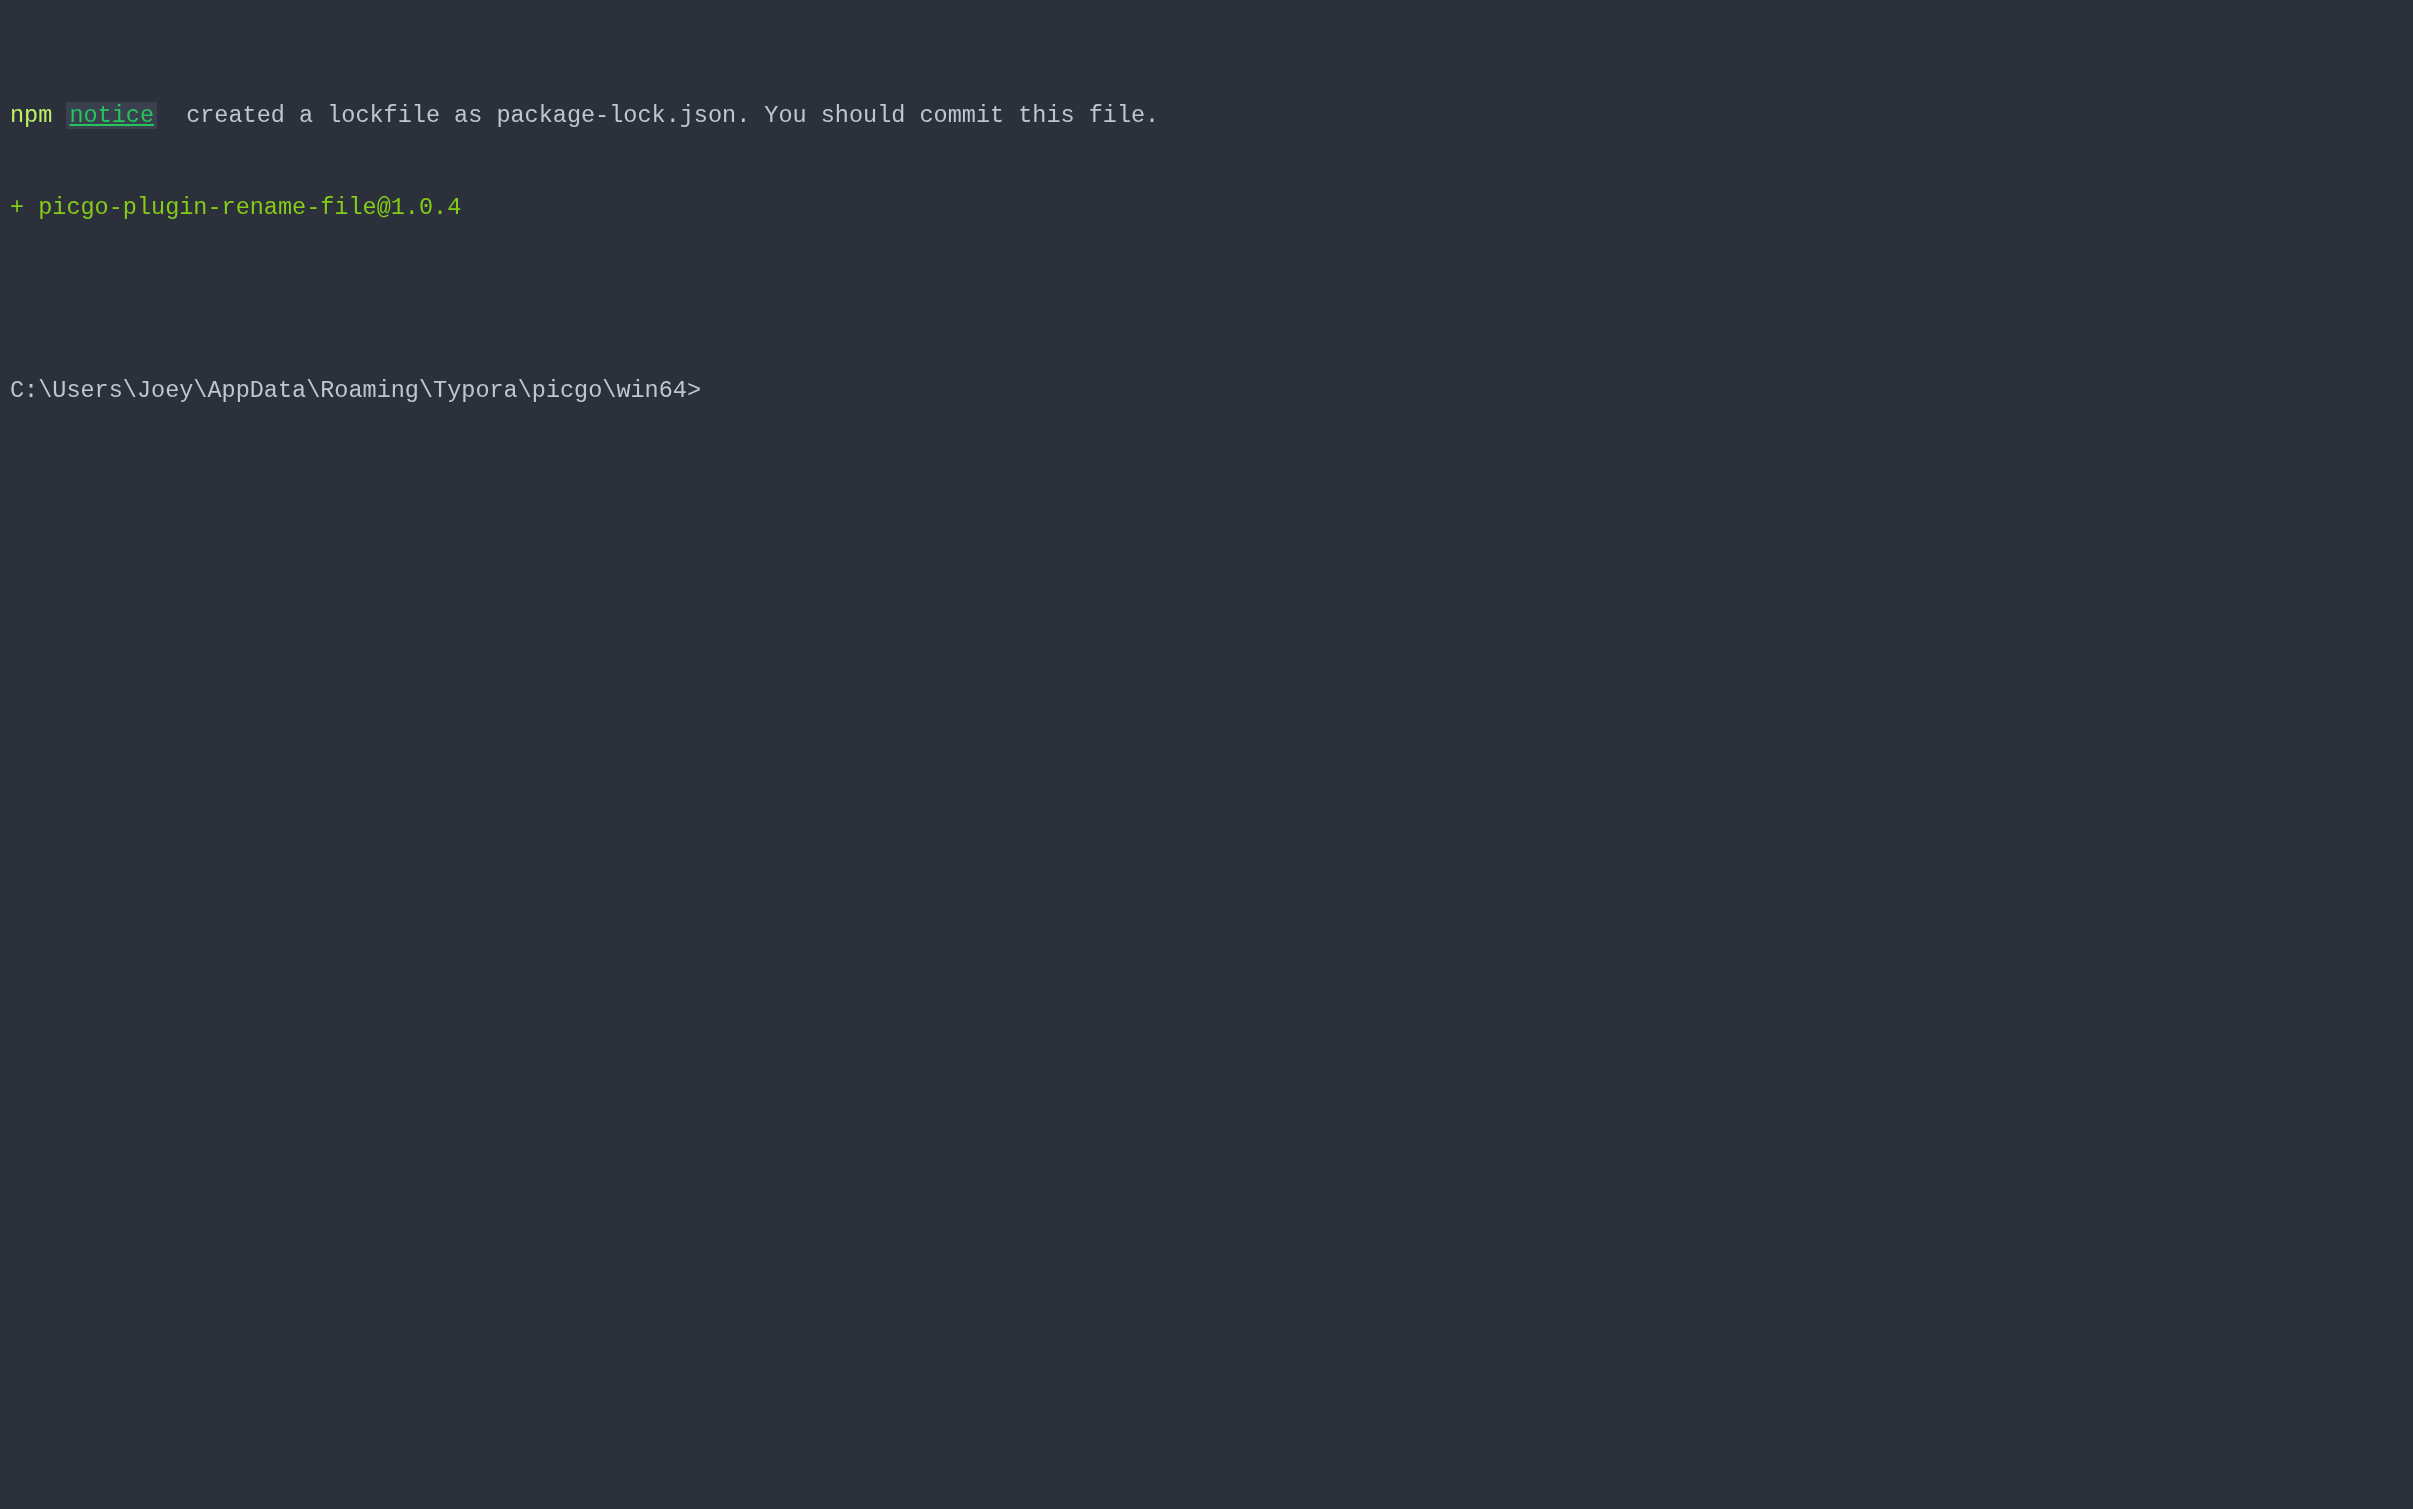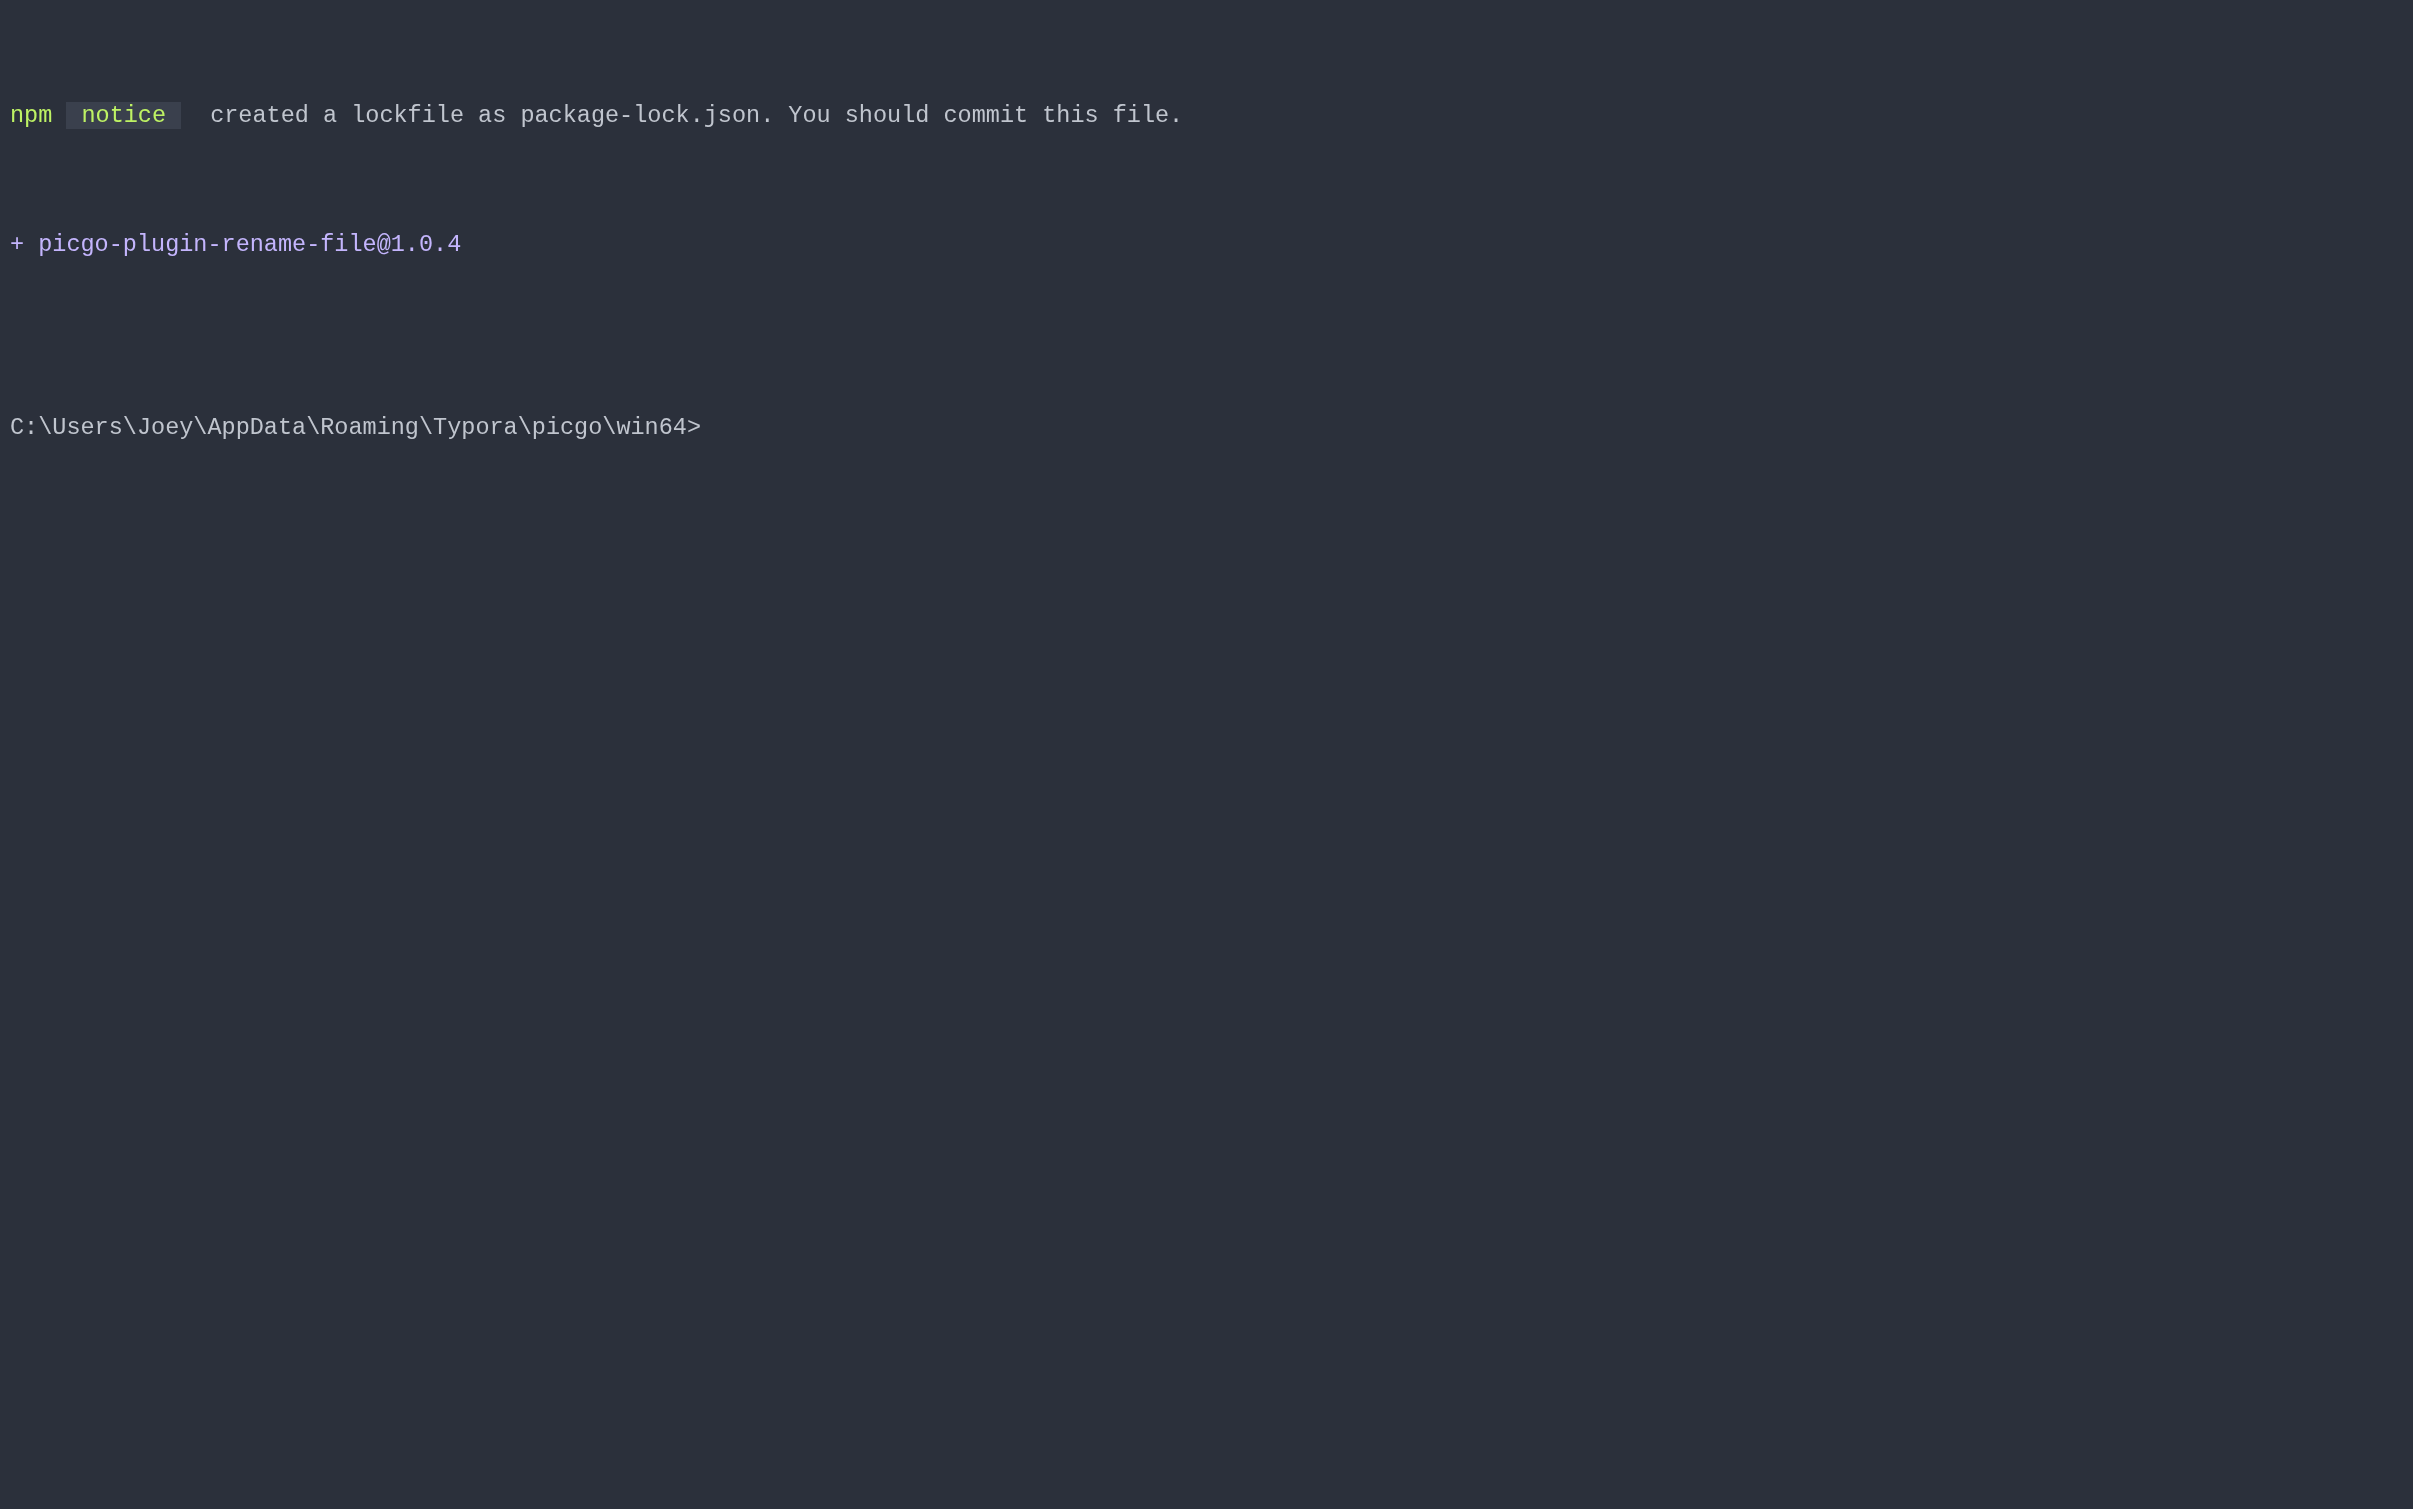--- a/index.html
+++ b/index.html
@@ -28,30 +28,30 @@
       color: #c0c5ce;
     }
     .command {
       color: #c0c5ce;
     }
     .npm-label {
       color: #bef264;
     }
     .notice-level {
       background-color: #3a404d;
-      color: #bef264;
-      padding: 0 15px;
+      color: #22c55e;
+      padding: 0 3px;
+      text-decoration: underline;
     }
     .notice-msg {
       color: #c0c5ce;
       margin-left: 15px;
     }
     .pkg-line {
-      color: #c4b5fd;
-      margin-top: 37px;
+      color: #84cc16;
     }
     .added-line {
       color: #c0c5ce;
     }
     .success-tag {
       color: #a3be8c;
     }
     .success-msg {
       color: #c0c5ce;
     }

